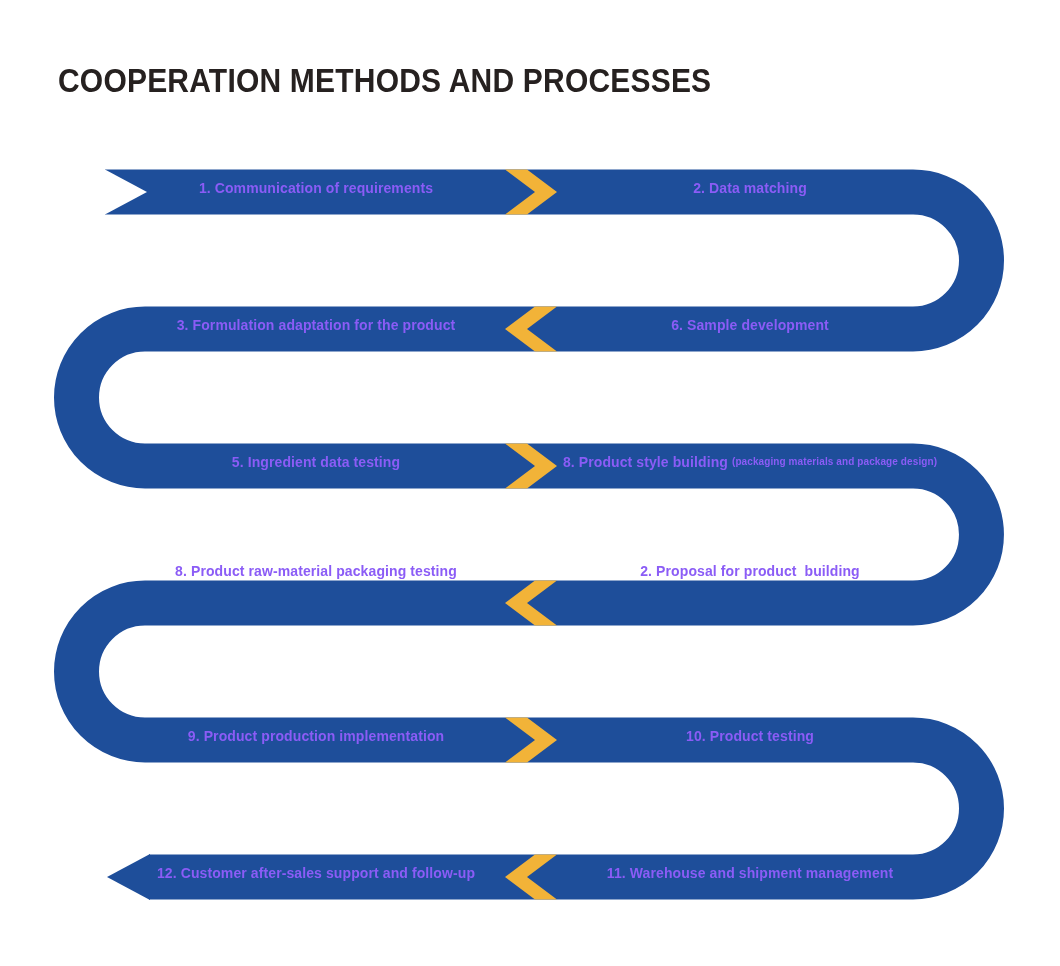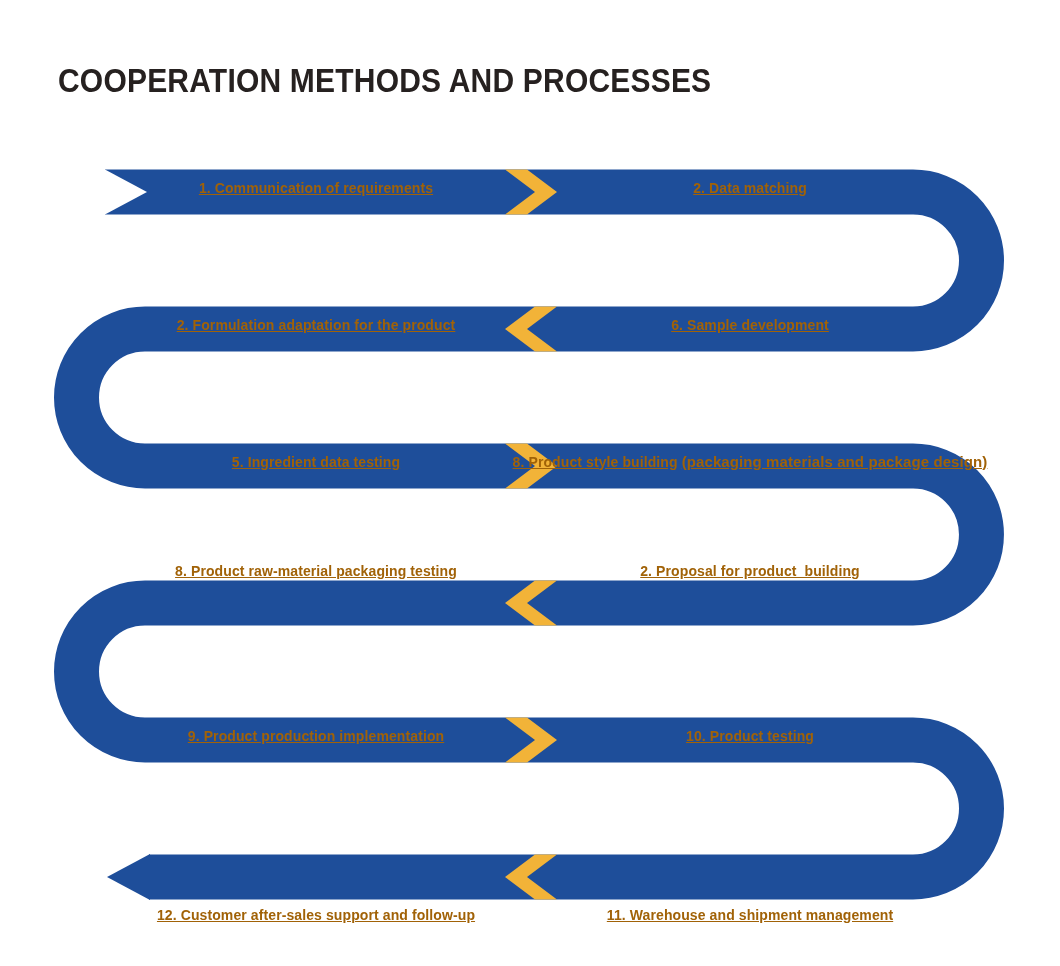--- a/index.html
+++ b/index.html
@@ -25,40 +25,39 @@
   .ribbon-path{fill:none;stroke:#1e4e9a;stroke-width:45px;}
   .chev{fill:#f2b338;}
   .notch{fill:#ffffff;}
   .arrowhead{fill:#1e4e9a;}
   .step-label{
     position:absolute;
     height:37px;
     display:flex;
     align-items:center;
     justify-content:center;
-    color:#a16207;
+    color:#8b5cf6;
     font-size:14px;
     font-weight:bold;
     white-space:pre;
     letter-spacing:0.1px;
-    text-decoration:underline;
   }
   .step-label .note{
-    font-size:15px;
+    font-size:10px;
     font-weight:bold;
     margin-left:4px;
   }
   .col-left{left:130px;width:372px;}
   .col-right{left:564px;width:372px;}
   .row1{top:169px;}
   .row2{top:306px;}
   .row3{top:443px;}
   .row4{top:552px;align-items:center;}
   .row5{top:717px;}
-  .row6{top:896px;}
+  .row6{top:854px;}
 </style>
 </head>
 <body>
 
 <div class="canvas">
 
   <div class="page-title">COOPERATION METHODS AND PROCESSES</div>
 
   <svg class="flow" width="1060" height="966" viewBox="0 0 1060 966">
 
@@ -79,21 +78,21 @@
   </svg>
 
   <div class="step-label col-left row1">
     <span>1. Communication of requirements</span>
   </div>
   <div class="step-label col-right row1">
     <span>2. Data matching</span>
   </div>
 
   <div class="step-label col-left row2">
-    <span>2. Formulation adaptation for the product</span>
+    <span>3. Formulation adaptation for the product</span>
   </div>
   <div class="step-label col-right row2">
     <span>6. Sample development</span>
   </div>
 
   <div class="step-label col-left row3">
     <span>5. Ingredient data testing</span>
   </div>
   <div class="step-label col-right row3">
     <span>8. Product style building</span>

